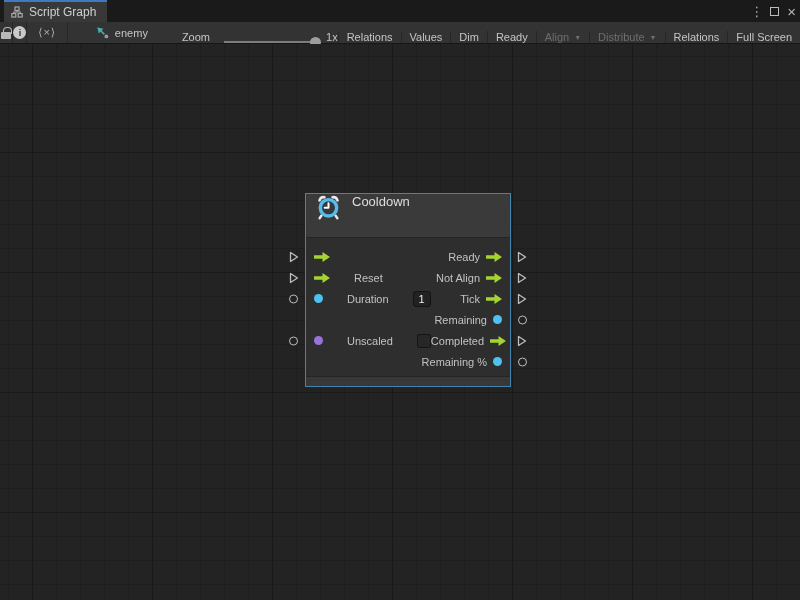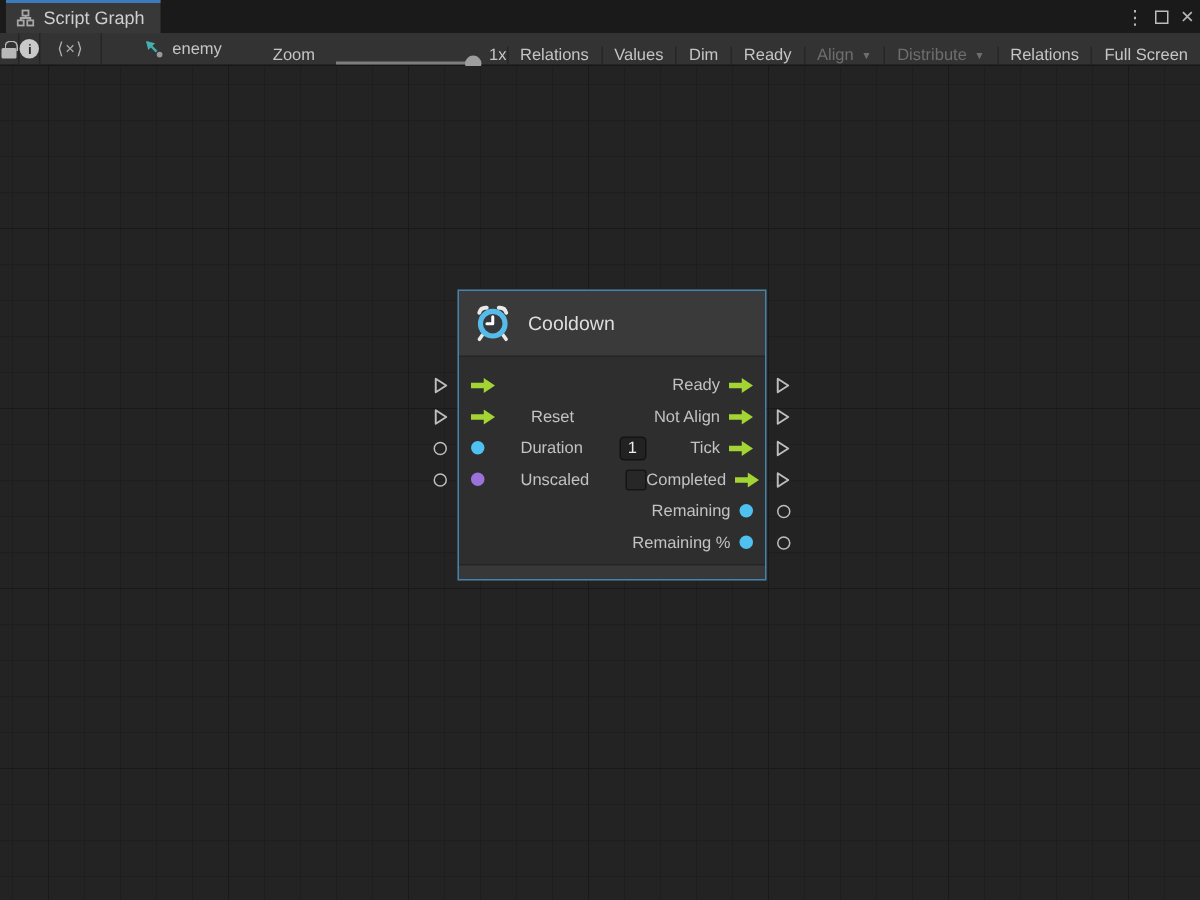--- a/index.html
+++ b/index.html
@@ -53,21 +53,21 @@
       linear-gradient(90deg, #191919 1px, transparent 1px),
       linear-gradient(#1e1e1e 1px, transparent 1px),
       linear-gradient(90deg, #1e1e1e 1px, transparent 1px);
     background-size:120px 120px, 120px 120px, 24px 24px, 24px 24px;
     background-position:0px 108px, 32px 0px, 0px 12px, 8px 0px; }
 
   
   .node { position:absolute; left:305px; top:149px; width:206px;
           border:1px solid #4583ac; background:#2e2e2e; }
   .node-header { height:44px; background:#3a3a3a; border-bottom:1px solid #252525;
-                 display:flex; align-items:center; gap:10px; padding:0 9px; }
+                 display:flex; gap:10px; padding:0 9px; }
   .node-title { color:#dedede; font-size:13px; }
   .node-body { padding:8px 0 4px 0; }
   .prow { position:relative; height:21px; display:flex; align-items:center; padding:0 8px; }
   .lgrp { display:flex; align-items:center; gap:24px; }
   .rgrp { margin-left:auto; display:flex; align-items:center; gap:6px; }
   .plabel { color:#c2c2c2; font-size:11px; white-space:nowrap; }
   .dot { width:9px; height:9px; border-radius:50%; display:inline-block; }
   .dot.blue { background:#4ec1f0; }
   .dot.purple { background:#9a72d9; }
   .outer { position:absolute; top:50%; transform:translateY(-50%); }
@@ -245,20 +245,30 @@
             </span>
           </span>
           <span class="outer r">
             <svg width="10" height="12" viewBox="0 0 10 12">
                 <path d="M1.5 1.5 L8.5 6 L1.5 10.5 Z" fill="none" stroke="#bdbdbd" stroke-width="1.3" stroke-linejoin="round"></path>
               </svg>
           </span>
         </div>
 
         <div class="prow">
+          <span class="rgrp">
+            <span class="plabel">Remaining</span>
+            <span class="dot blue"></span>
+          </span>
+          <span class="outer r">
+              <span class="ocirc"></span>
+            </span>
+        </div>
+
+        <div class="prow">
           <span class="outer l">
               <span class="ocirc"></span>
             </span>
           <span class="lgrp">
             <span class="dot purple"></span>
             <span class="plabel">Unscaled</span>
             <span class="checkbox"></span>
           </span>
           <span class="rgrp">
             <span class="plabel">Completed</span>
@@ -270,30 +280,20 @@
           </span>
           <span class="outer r">
             <svg width="10" height="12" viewBox="0 0 10 12">
                 <path d="M1.5 1.5 L8.5 6 L1.5 10.5 Z" fill="none" stroke="#bdbdbd" stroke-width="1.3" stroke-linejoin="round"></path>
               </svg>
           </span>
         </div>
 
         <div class="prow">
           <span class="rgrp">
-            <span class="plabel">Remaining</span>
-            <span class="dot blue"></span>
-          </span>
-          <span class="outer r">
-              <span class="ocirc"></span>
-            </span>
-        </div>
-
-        <div class="prow">
-          <span class="rgrp">
             <span class="plabel">Remaining %</span>
             <span class="dot blue"></span>
           </span>
           <span class="outer r">
               <span class="ocirc"></span>
             </span>
         </div>
 
       </div>
       <div class="node-footer"></div>

